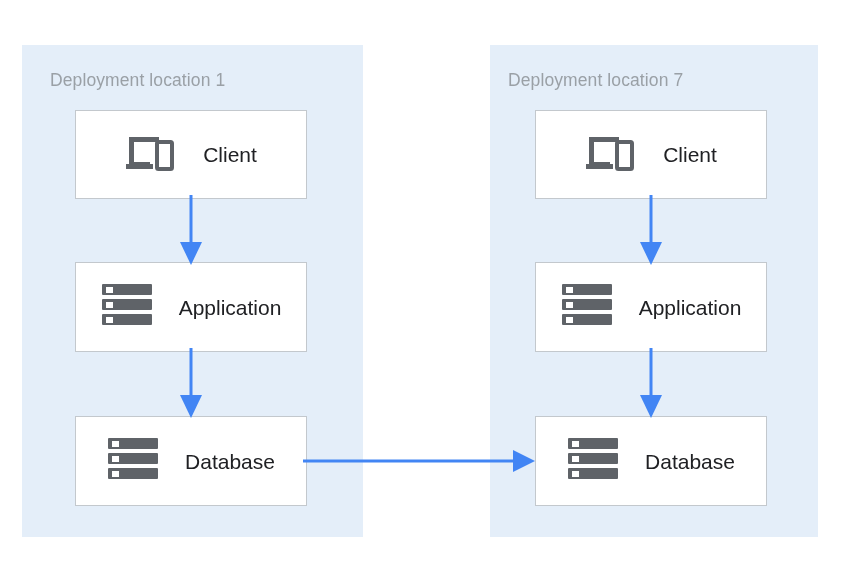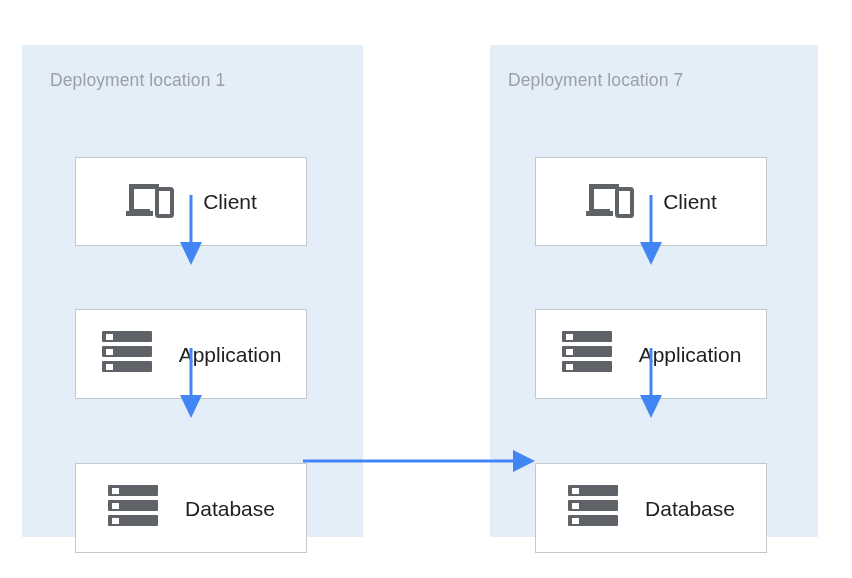--- a/index.html
+++ b/index.html
@@ -46,21 +46,20 @@
   
   .node {
     position: absolute;
     background: #ffffff;
     border: 1px solid #c3c8cd;
     box-sizing: border-box;
     display: flex;
     align-items: center;
     justify-content: center;
     gap: 26px;
-    margin-top: 47px;
   }
   .node-label {
     font-size: 21px;
     color: #202124;
     white-space: nowrap;
     line-height: 1;
   }
   .node-icon {
     display: block;
     flex: 0 0 auto;

